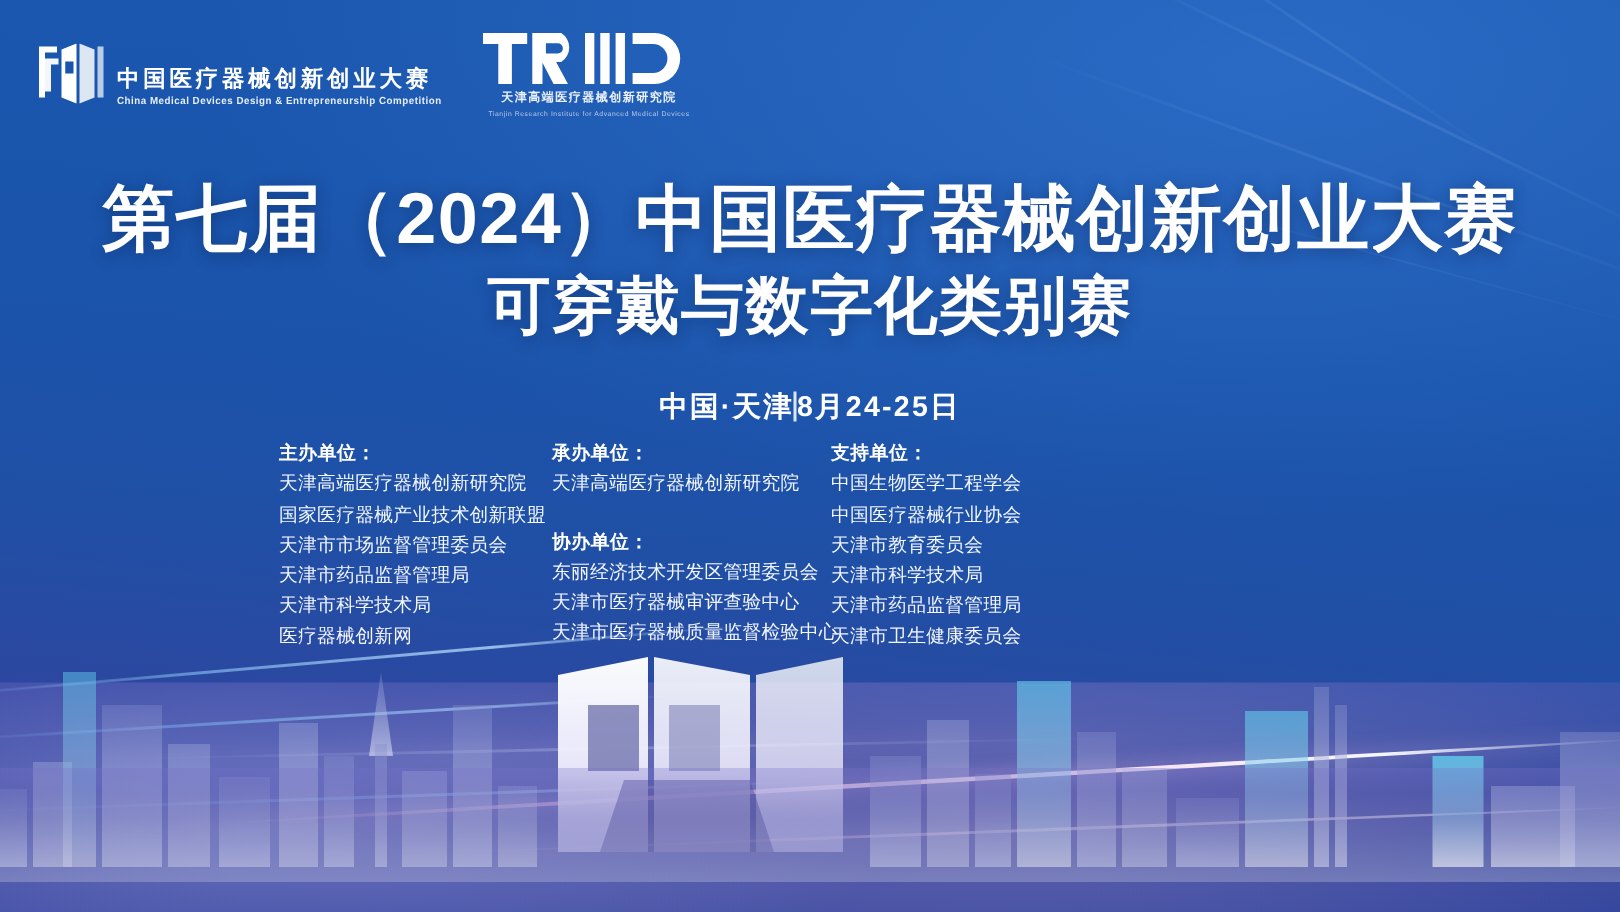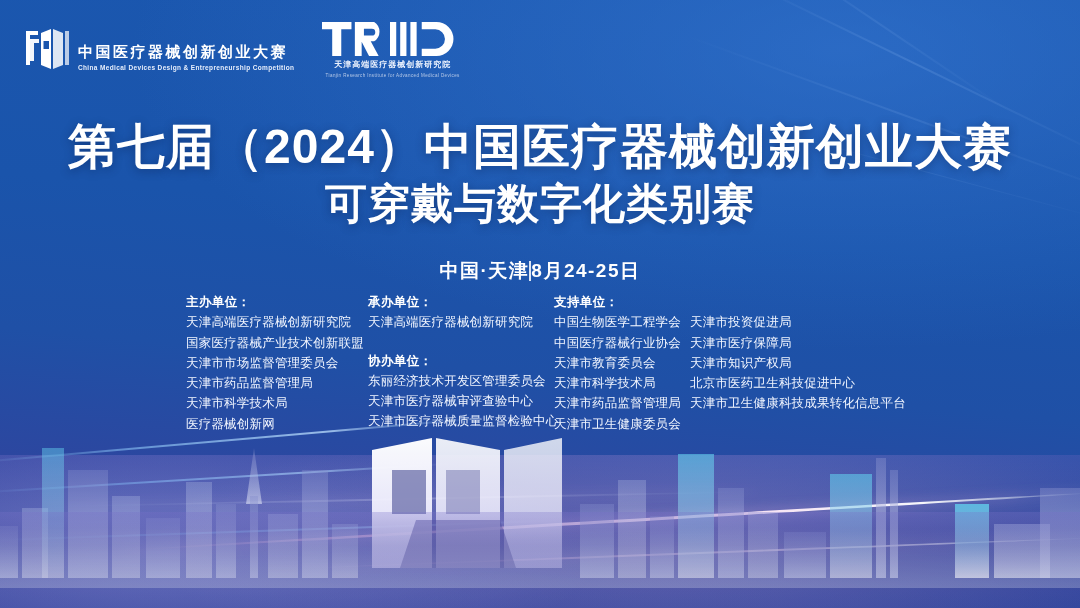--- a/index.html
+++ b/index.html
@@ -217,30 +217,20 @@
         <div class="unit-head">支持单位：</div>
         <div class="unit-item">中国生物医学工程学会</div>
         <div class="unit-item">中国医疗器械行业协会</div>
         <div class="unit-item">天津市教育委员会</div>
         <div class="unit-item">天津市科学技术局</div>
         <div class="unit-item">天津市药品监督管理局</div>
         <div class="unit-item">天津市卫生健康委员会</div>
       </div>
     </div>
 
-    <div class="col col-4">
-      <div class="grp">
-        <div class="unit-head spacer-head">&nbsp;</div>
-        <div class="unit-item">天津市投资促进局</div>
-        <div class="unit-item">天津市医疗保障局</div>
-        <div class="unit-item">天津市知识产权局</div>
-        <div class="unit-item">北京市医药卫生科技促进中心</div>
-        <div class="unit-item">天津市卫生健康科技成果转化信息平台</div>
-      </div>
-    </div>
 
   </div>
 
   <svg class="skyline" viewBox="0 0 1080 200" preserveAspectRatio="none">
     <defs>
       <linearGradient id="bldA" x1="0" y1="0" x2="0" y2="1">
         <stop offset="0%" stop-color="#b9c4e8" stop-opacity="0.55"></stop>
         <stop offset="70%" stop-color="#e8eaf8" stop-opacity="0.75"></stop>
         <stop offset="100%" stop-color="#ffffff" stop-opacity="0.9"></stop>
       </linearGradient>

